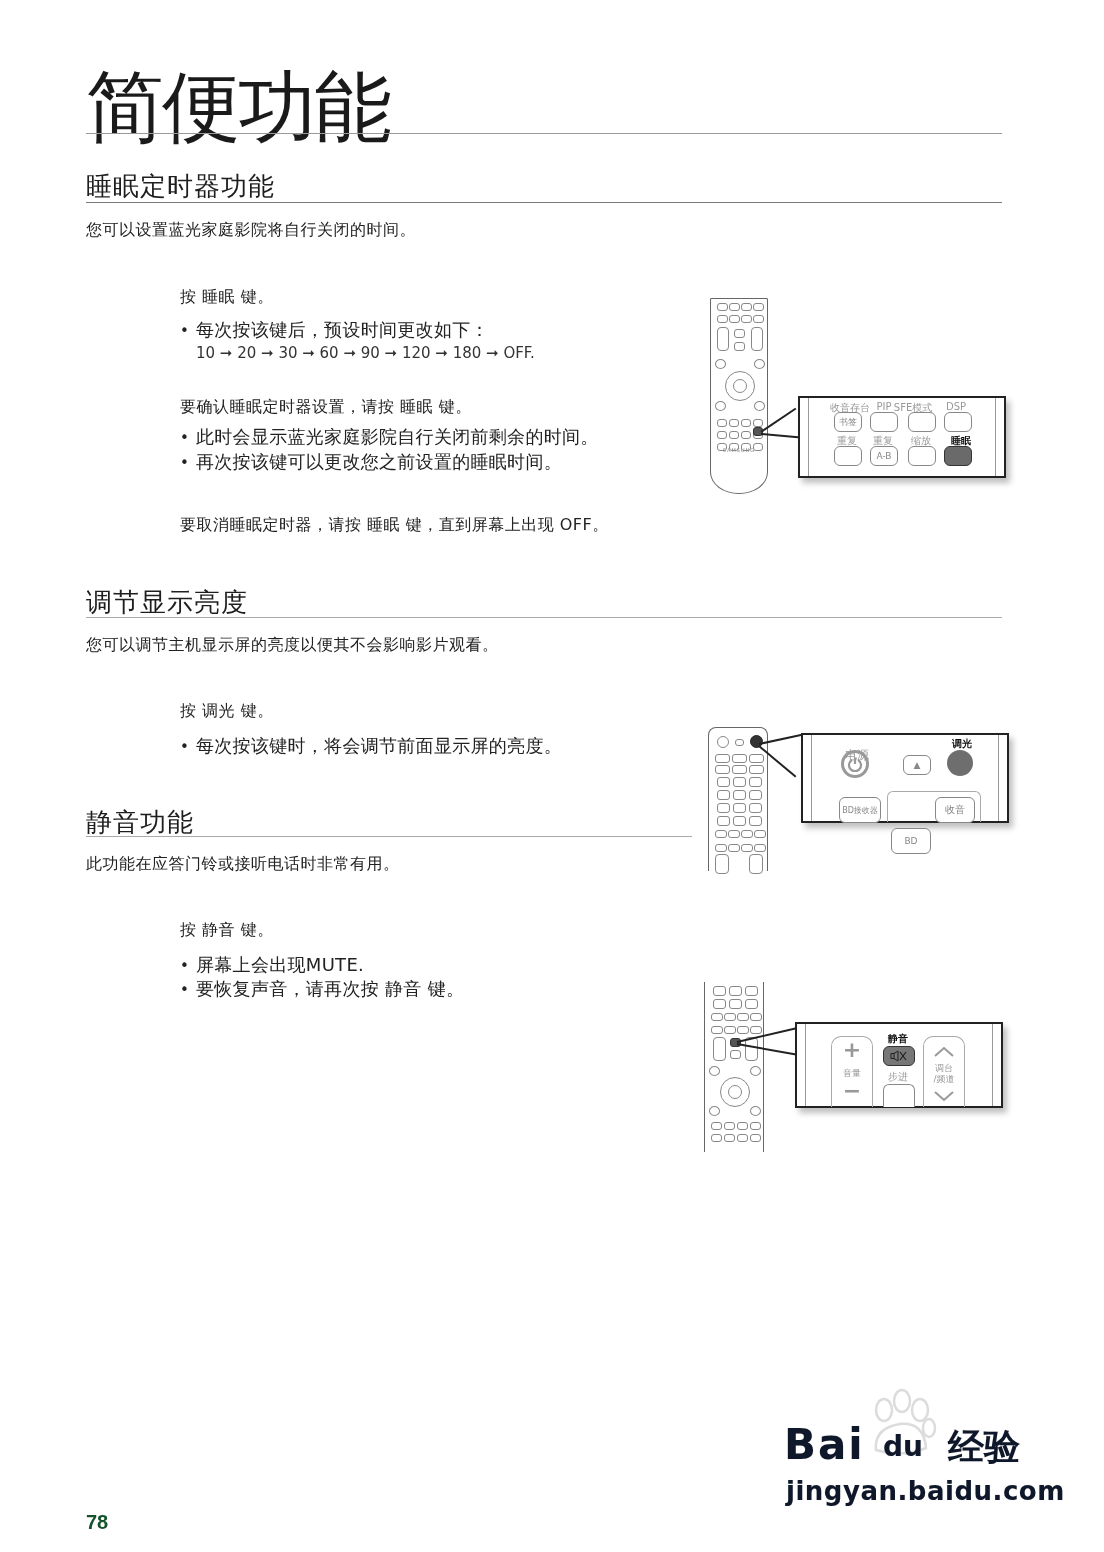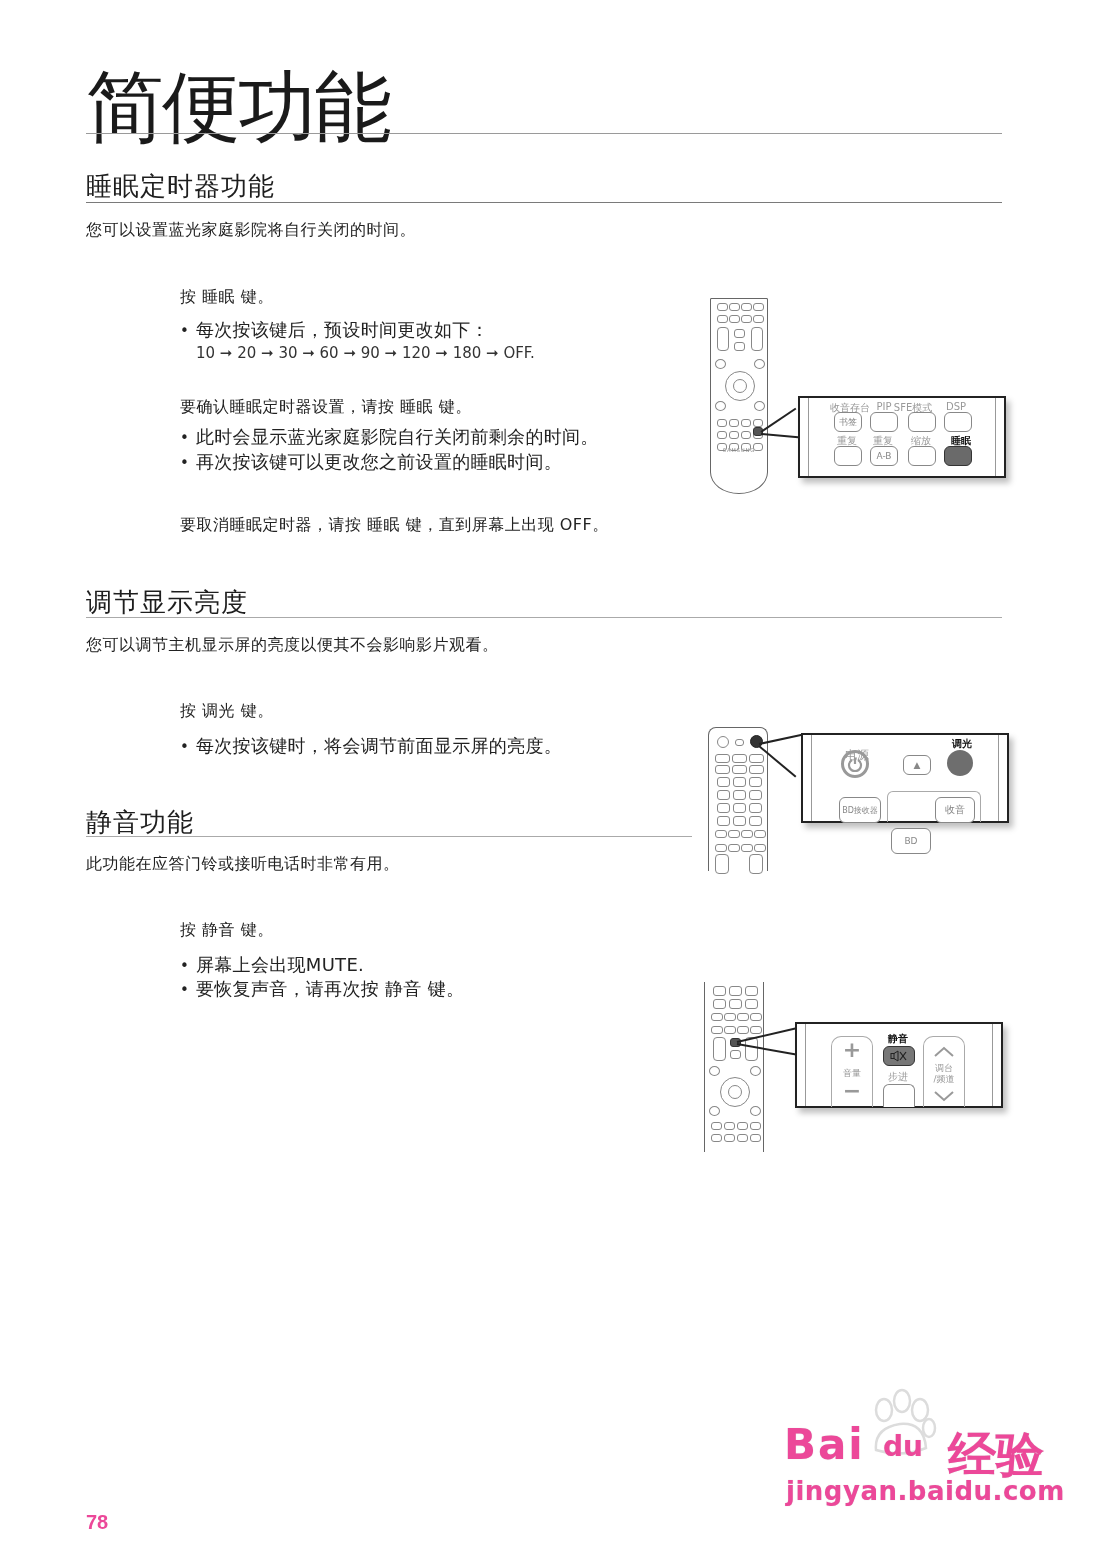--- a/index.html
+++ b/index.html
@@ -13,38 +13,38 @@
     font-family: "DejaVu Sans", sans-serif; letter-spacing: -2px; font-weight: normal;
   }
   .title-rule { left: 86px; top: 133px; width: 916px; height: 1px; background: #9a9a9a; }
   .section-title { font-size: 26px; line-height: 32px; color: #1e1e1e; letter-spacing: 1px; }
   .section-rule { height: 1px; background: #7a7a7a; }
   .intro { font-size: 16px; line-height: 22px; color: #222; letter-spacing: 0.5px; }
   .step { font-size: 16px; line-height: 22px; color: #222; letter-spacing: 0.5px; }
   .bullet { font-size: 18px; line-height: 24px; color: #222; letter-spacing: 0.3px; }
   .bullet::before { content: "•"; display: inline-block; width: 16px; font-size: 15px; }
   .seq { font-size: 15px; line-height: 24px; color: #333; padding-left: 16px; }
-  .page-num { left: 86px; top: 1511px; font-size: 20px; font-weight: bold; color: #ec4899; font-family: "Liberation Sans", sans-serif; }
+  .page-num { left: 86px; top: 1511px; font-size: 20px; font-weight: bold; color: #14532d; font-family: "Liberation Sans", sans-serif; }
 
   
   .remote { position: absolute; border: 1px solid #666; background: #fff; }
   .rbtn { position: absolute; border: 1px solid #888; border-radius: 3px; background: #fff; }
   .callout {
     position: absolute; border: 2px solid #222; background: #fff;
     box-shadow: 4px 5px 6px rgba(0,0,0,0.25);
   }
   .callout .inner-edge-l { position: absolute; top: 0; bottom: 0; left: 8px; width: 1px; background: #999; }
   .callout .inner-edge-r { position: absolute; top: 0; bottom: 0; right: 8px; width: 1px; background: #999; }
   .cl-label { position: absolute; font-size: 10px; color: #999; text-align: center; }
   .cl-label.dark { color: #111; font-weight: bold; }
   .cl-btn { position: absolute; border: 1.5px solid #888; border-radius: 6px; background: #fff; font-size: 9px; color: #888; display: flex; align-items: center; justify-content: center; }
   .cl-btn.active { background: #6a6a6a; border-color: #333; }
   .leader { position: absolute; height: 2px; background: #222; transform-origin: 0 50%; }
 
-  .watermark { position: absolute; color: #ec4899; font-family: "DejaVu Sans", sans-serif; font-weight: bold; text-shadow: 0 0 1px #cfcfcf; }
+  .watermark { position: absolute; color: #0f172a; font-family: "DejaVu Sans", sans-serif; font-weight: bold; text-shadow: 0 0 1px #cfcfcf; }
 </style>
 </head>
 <body>
 
 <div class="abs page-title">简便功能</div>
 <div class="abs title-rule"></div>
 
 <div class="abs section-title" style="left:86px; top:170px;">睡眠定时器功能</div>
 <div class="abs section-rule" style="left:86px; top:202px; width:916px;"></div>
 <div class="abs intro" style="left:86px; top:219px;">您可以设置蓝光家庭影院将自行关闭的时间。</div>
@@ -264,17 +264,17 @@
 <div>
   <svg class="abs" style="left:862px; top:1388px;" width="80" height="70" viewBox="0 0 80 70">
     <ellipse cx="22" cy="22" rx="8" ry="11" fill="none" stroke="#dcdcdc" stroke-width="2.5"></ellipse>
     <ellipse cx="40" cy="13" rx="8" ry="11" fill="none" stroke="#dcdcdc" stroke-width="2.5"></ellipse>
     <ellipse cx="58" cy="22" rx="8" ry="11" fill="none" stroke="#dcdcdc" stroke-width="2.5"></ellipse>
     <ellipse cx="67" cy="40" rx="6" ry="9" fill="none" stroke="#dcdcdc" stroke-width="2.5"></ellipse>
     <path d="M14 62 Q12 40 38 36 Q62 34 64 60 Q40 70 14 62 Z" fill="none" stroke="#dcdcdc" stroke-width="2.5"></path>
   </svg>
   <div class="watermark abs" style="left:784px; top:1420px; font-size:42px; letter-spacing:2px;">Bai</div>
   <div class="watermark abs" style="left:883px; top:1430px; font-size:28px;">du</div>
-  <div class="watermark abs" style="left:948px; top:1423px; font-size:48px;">经验</div>
+  <div class="watermark abs" style="left:948px; top:1423px; font-size:36px;">经验</div>
   <div class="watermark abs" style="left:786px; top:1476px; font-size:26px; letter-spacing:0.5px;">jingyan.baidu.com</div>
 </div>
 
 <div class="abs page-num">78</div>
 
 </body></html>

